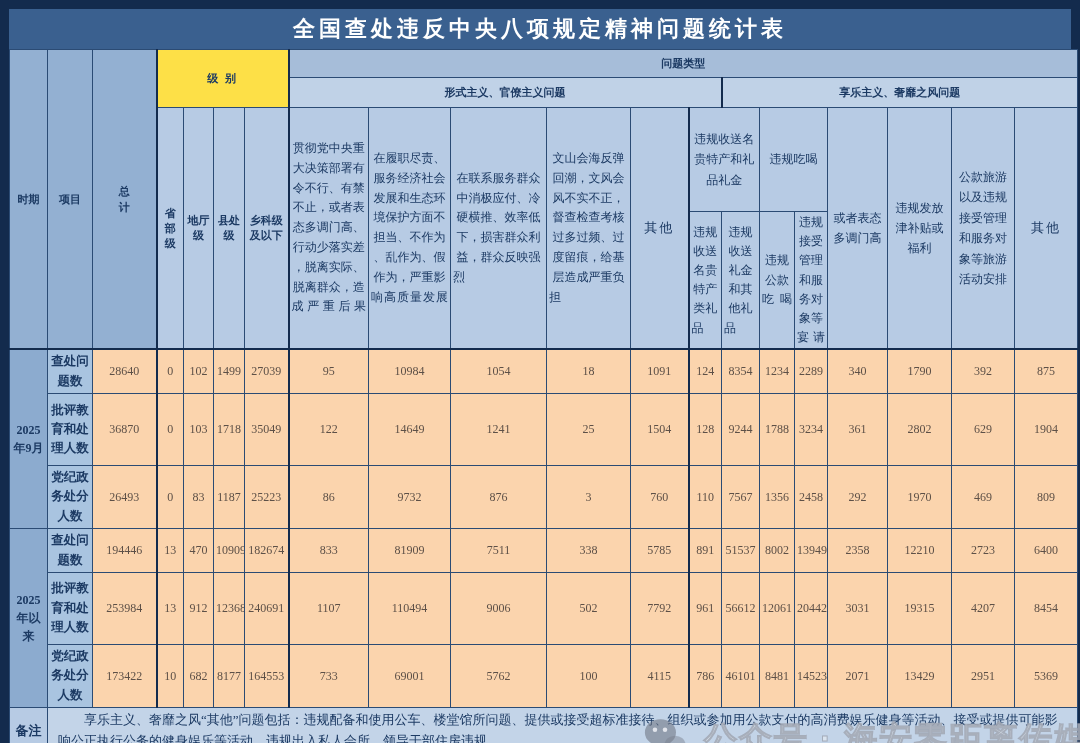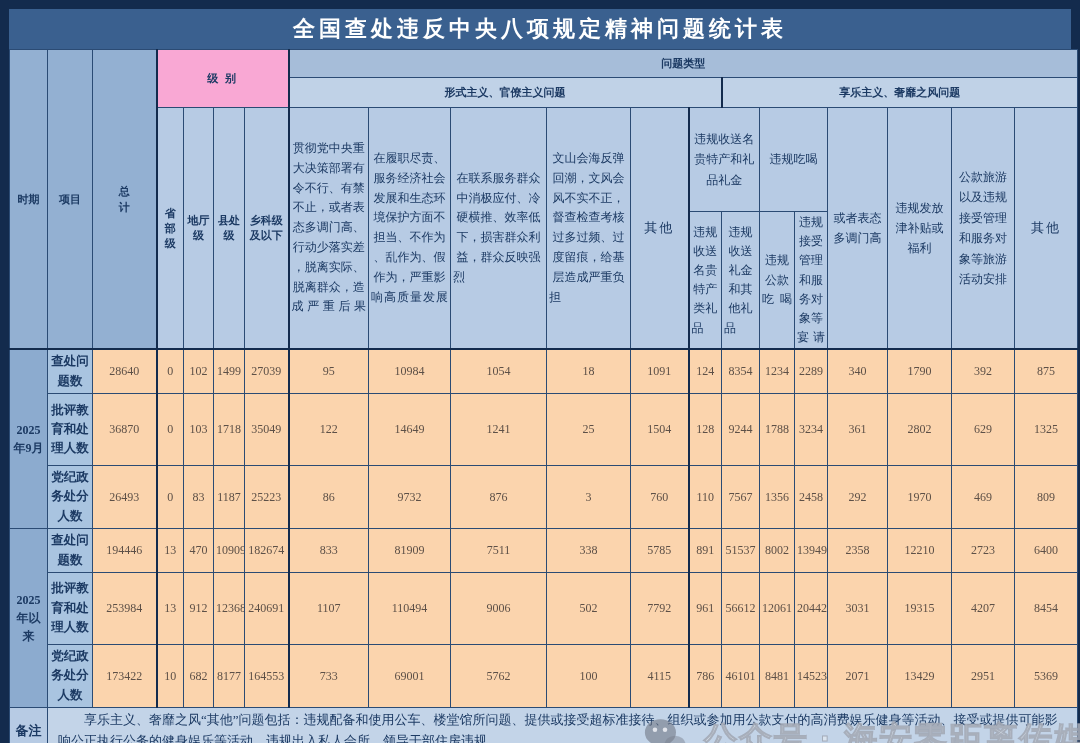--- a/index.html
+++ b/index.html
@@ -41,21 +41,21 @@
   tbody tr:nth-child(1){height:38px;}
   tbody tr:nth-child(2){height:72px;}
   tbody tr:nth-child(3){height:56px;}
   tbody tr:nth-child(4){height:36px;}
   tbody tr:nth-child(5){height:72px;}
   tbody tr:nth-child(6){height:56px;}
   tfoot tr{height:46px;}
 
   thead th{color:#1c3a63;font-weight:bold;font-size:11px;}
   th.side{background:#93b0d2;}
-  th.level-group{background:#f9a8d4;letter-spacing:2px;margin-top:32px;}
+  th.level-group{background:#fde047;letter-spacing:2px;margin-top:32px;}
   tr.rA th.ptype{background:#a6bdd9;}
   tr.rB th{background:#c0d2e7;}
   tr.rC1 th,tr.rC2 th{background:#b7cbe4;}
   th.lvl{background:#abc4e0;padding:2px 1px;}
   th.longtxt{
     font-weight:normal;font-size:12px;line-height:1.65;
     text-align:justify;text-align-last:justify;
     padding:4px 6px;background:#b7cbe4;
   }
   th.sub{
@@ -197,21 +197,21 @@
           <td class="num">1241</td>
           <td class="num">25</td>
           <td class="num">1504</td>
           <td class="num tl">128</td>
           <td class="num">9244</td>
           <td class="num">1788</td>
           <td class="num">3234</td>
           <td class="num">361</td>
           <td class="num">2802</td>
           <td class="num">629</td>
-          <td class="num">1325</td>
+          <td class="num">1904</td>
         </tr>
         <tr>
           <th class="item">党纪政务处分人数</th>
           <td class="num">26493</td>
           <td class="num tl">0</td>
           <td class="num">83</td>
           <td class="num">1187</td>
           <td class="num">25223</td>
           <td class="num tl">86</td>
           <td class="num">9732</td>

